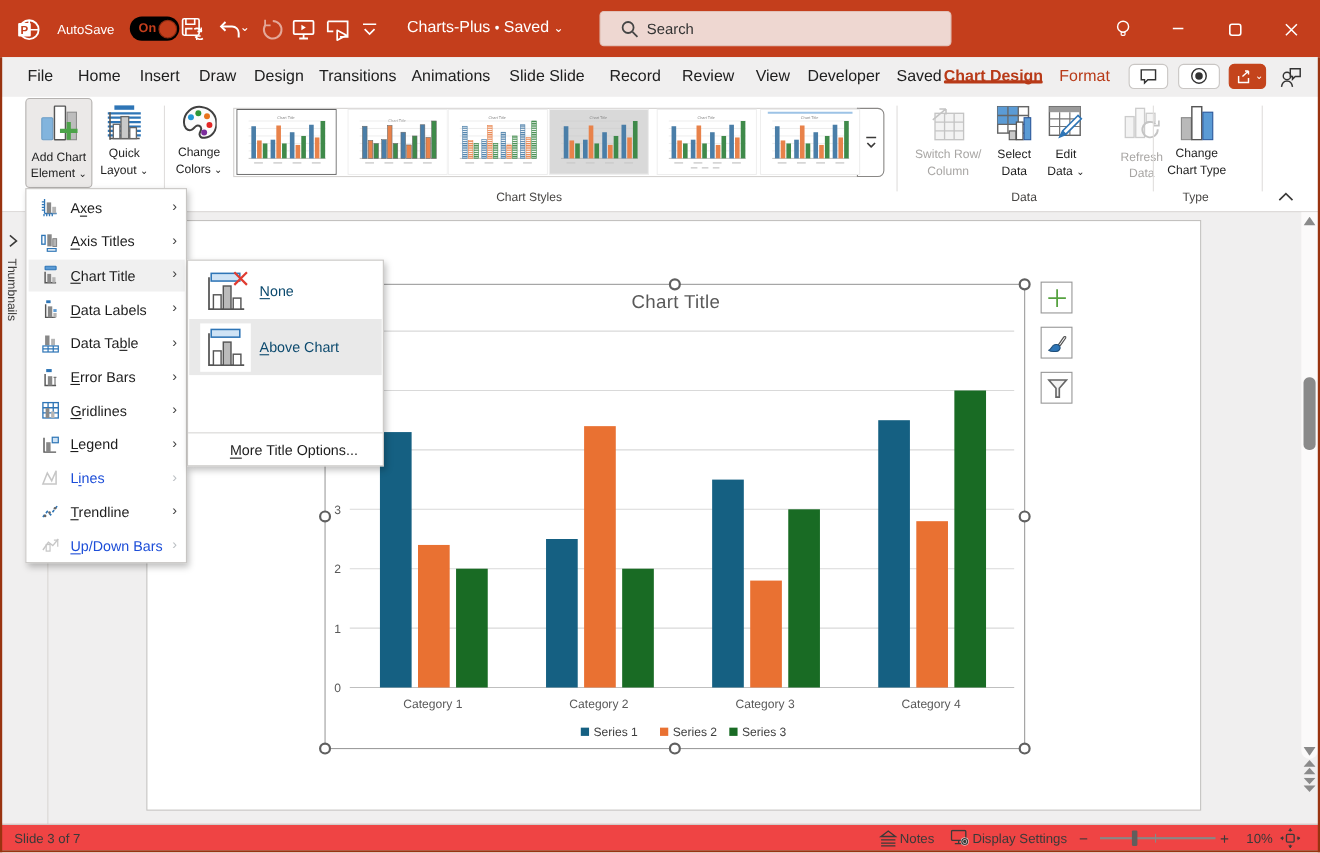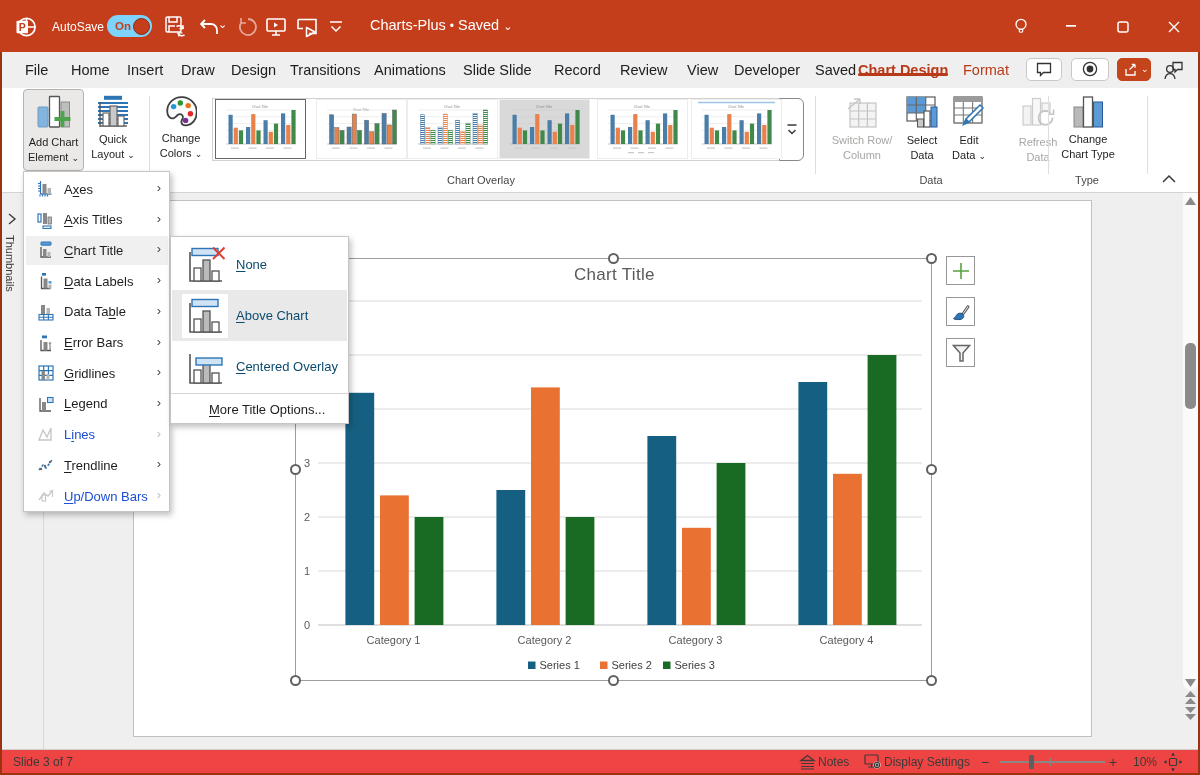--- a/index.html
+++ b/index.html
@@ -3,21 +3,21 @@
 <meta charset="utf-8">
 <style>
 * { margin:0; padding:0; box-sizing:border-box; }
 html,body { width:1200px; height:775px; overflow:hidden; font-family:"Liberation Sans", sans-serif; }
 #app { position:relative; width:1200px; height:775px; background:#f0efef; }
 
 
 #titlebar { position:absolute; left:0; top:0; width:1200px; height:52px; background:#C43E1C; color:#fff; }
 #ppicon { position:absolute; left:15px; top:16px; width:22px; height:22px; }
 #autosave { position:absolute; left:52px; top:20px; font-size:12px; color:#fff; }
-#toggle { position:absolute; left:107px; top:15px; width:45px; height:22px; background:#7dd3fc; border-radius:11px; }
+#toggle { position:absolute; left:118px; top:15px; width:45px; height:22px; background:#000000; border-radius:11px; }
 #toggle .on { position:absolute; left:8px; top:4.5px; color:#C43E1C; font-size:11.5px; font-weight:bold; }
 #toggle .knob { position:absolute; right:2.5px; top:2.5px; width:17px; height:17px; background:#C43E1C; border:1.5px solid #8d2b10; border-radius:50%; }
 .qat { position:absolute; top:15px; }
 #doctitle { position:absolute; left:370px; top:17px; font-size:14.5px; color:#fff; }
 #searchbox { position:absolute; left:545px; top:10px; width:320px; height:32px; background:#eed7d1; border:1px solid #e2c1b8; border-radius:4px; color:#3b3b3b; }
 #searchbox .mag { position:absolute; left:18px; top:7px; }
 #searchbox .stxt { position:absolute; left:42px; top:8px; font-size:13.5px; color:#333; }
 .winctl { position:absolute; top:18px; color:#fff; }
 
 
@@ -109,20 +109,27 @@
       </svg>
   <svg class="qat" style="left:295px" width="25" height="24" viewBox="0 0 25 24" fill="none" stroke="#fff" stroke-width="1.6">
         <path d="M3 4.5h18v14h-7M3 4.5v9h5"></path>
         <path d="M11.5 12.5 20 17l-8.5 4.5z" stroke-width="1.5" stroke-linejoin="round"></path>
       </svg>
   <svg class="qat" style="left:328px; top:20px" width="16" height="14" viewBox="0 0 16 14" fill="none" stroke="#fff" stroke-width="1.5">
         <path d="M2 2h12"></path>
         <path d="M3.5 6.5 8 11l4.5-4.5"></path>
       </svg>
   <span id="doctitle">Charts-Plus <span style="font-size:12px">•</span> Saved <span style="font-size:11px">⌄</span></span>
+  <div id="searchbox">
+    <svg class="mag" width="17" height="17" viewBox="0 0 17 17" fill="none" stroke="#444" stroke-width="1.6">
+          <circle cx="7" cy="7" r="5"></circle>
+          <path d="M11 11l4.5 4.5"></path>
+        </svg>
+    <span class="stxt">Search</span>
+  </div>
   <svg class="winctl" style="left:1013px; top:18px; position:absolute" width="16" height="17" viewBox="0 0 16 17" fill="none" stroke="#fff" stroke-width="1.3">
         <circle cx="8" cy="6.3" r="5"></circle>
         <path d="M6.3 11.3h3.4v2.2c0 .9-3.4 .9-3.4 0z" stroke-width="1.1"></path>
       </svg>
   <svg class="winctl" style="left:1066px; top:25px; position:absolute" width="10" height="2" viewBox="0 0 10 2">
         <rect width="10" height="1.7" fill="#fff"></rect>
       </svg>
   <svg class="winctl" style="left:1117px; top:21px; position:absolute" width="12" height="12" viewBox="0 0 12 12" fill="none" stroke="#fff" stroke-width="1.5">
         <rect x="1" y="1" width="10" height="10" rx="2"></rect>
       </svg>
@@ -265,21 +272,21 @@
   <div class="gsep" style="left:1147px"></div>
 
   <div class="bigbtn" style="left:1053px; top:1px; width:70px;">
     <svg style="margin-top:6px" width="32" height="33" viewBox="0 0 32 33">
       <rect x="2" y="12" width="9" height="20" fill="#b9b9b9" stroke="#888" stroke-width="1"></rect>
       <rect x="11.5" y="2" width="9" height="30" fill="#fff" stroke="#555" stroke-width="1.3"></rect>
       <rect x="21.5" y="7" width="9" height="25" fill="#5b9bd5" stroke="#2b579a" stroke-width="1"></rect>
     </svg>
     <div>Change<br>Chart Type</div>
   </div>
-  <div class="grouplabel" style="left:381px;">Chart Overlay</div>
+  <div class="grouplabel" style="left:381px;">Chart Styles</div>
   <div class="grouplabel" style="left:831px;">Data</div>
   <div class="grouplabel" style="left:987px;">Type</div>
   <svg style="position:absolute; left:1162px; top:86px" width="14" height="9" viewBox="0 0 14 9" fill="none" stroke="#3b3a39" stroke-width="1.5">
         <path d="M1 8 7 2l6 6"></path>
       </svg>
 <div class="thumb" style="left:215px; border:1.6px solid #666;"><svg width="89" height="58" viewBox="0 0 89 58" style="background:#fff">
           <text x="44" y="8" font-size="3.5" fill="#888" text-anchor="middle">Chart Title</text>
           <path d="M10 37.2h70" stroke="#e3e3e3" stroke-width="0.6"></path>
           <path d="M10 30.4h70" stroke="#e3e3e3" stroke-width="0.6"></path>
           <path d="M10 23.6h70" stroke="#e3e3e3" stroke-width="0.6"></path>
@@ -688,31 +695,20 @@
     <div style="position:absolute;left:10px;top:4px;width:46px;height:44px;background:#fff;"></div>
     <span class="sic"><svg width="44" height="38" viewBox="0 0 44 38">
     <path d="M6 6v29h32" stroke="#555" stroke-width="1.6" fill="none"></path>
     <rect x="10" y="22" width="7" height="13" fill="#fff" stroke="#555" stroke-width="1.3"></rect>
     <rect x="19" y="14" width="7" height="21" fill="#bbb" stroke="#555" stroke-width="1.3"></rect>
     <rect x="28" y="25" width="7" height="10" fill="#fff" stroke="#555" stroke-width="1.3"></rect>
     <rect x="8" y="2.5" width="26" height="7" fill="#cfe3f5" stroke="#2e75b6" stroke-width="1.4"></rect>
           </svg></span>
         <span class="slbl"><u>A</u>bove Chart</span>
       </div>
-      <div class="smi " style="top:104px">
-
-    <span class="sic"><svg width="44" height="38" viewBox="0 0 44 38">
-    <path d="M6 6v29h32" stroke="#555" stroke-width="1.6" fill="none"></path>
-    <rect x="10" y="22" width="7" height="13" fill="#fff" stroke="#555" stroke-width="1.3"></rect>
-    <rect x="19" y="14" width="7" height="21" fill="#bbb" stroke="#555" stroke-width="1.3"></rect>
-    <rect x="28" y="25" width="7" height="10" fill="#fff" stroke="#555" stroke-width="1.3"></rect>
-    <rect x="12" y="10" width="26" height="7" fill="#cfe3f5" stroke="#2e75b6" stroke-width="1.4"></rect>
-          </svg></span>
-        <span class="slbl"><u>C</u>entered Overlay</span>
-      </div>
       <div style="position:absolute; left:0px; top:156px; width:177px; height:1px; background:#d8d6d4;"></div>
       <div style="position:absolute; left:38px; top:165px; font-size:13px; color:#1d1d1d;"><u>M</u>ore Title Options...</div>
     </div>
 
 <div id="statusbar">
   <span style="position:absolute; left:13px; top:5px;">Slide 3 of 7</span>
   <svg style="position:absolute; left:799px; top:4px" width="17" height="16" viewBox="0 0 17 16" fill="none" stroke="#3b3a39" stroke-width="1.3">
         <path d="M2 6.5 8.5 1.5 15 6.5z"></path>
         <path d="M2 9.5h13M2 12.5h13M2 15h13" stroke-width="1.2"></path>
       </svg>

